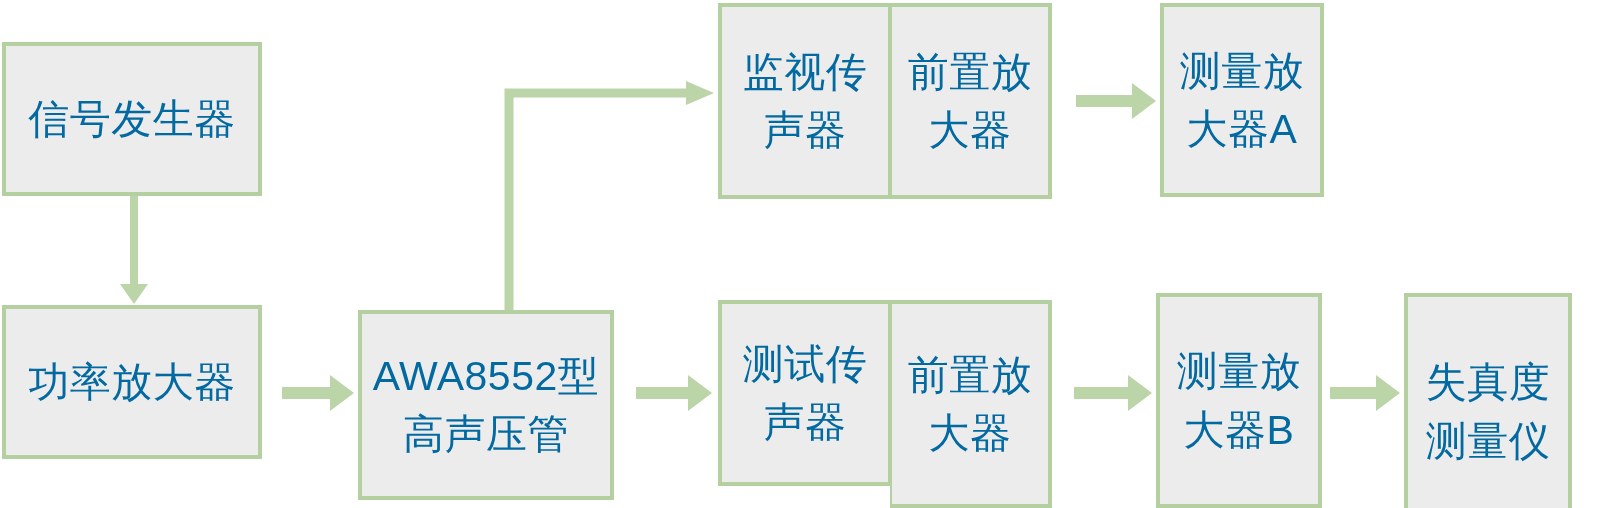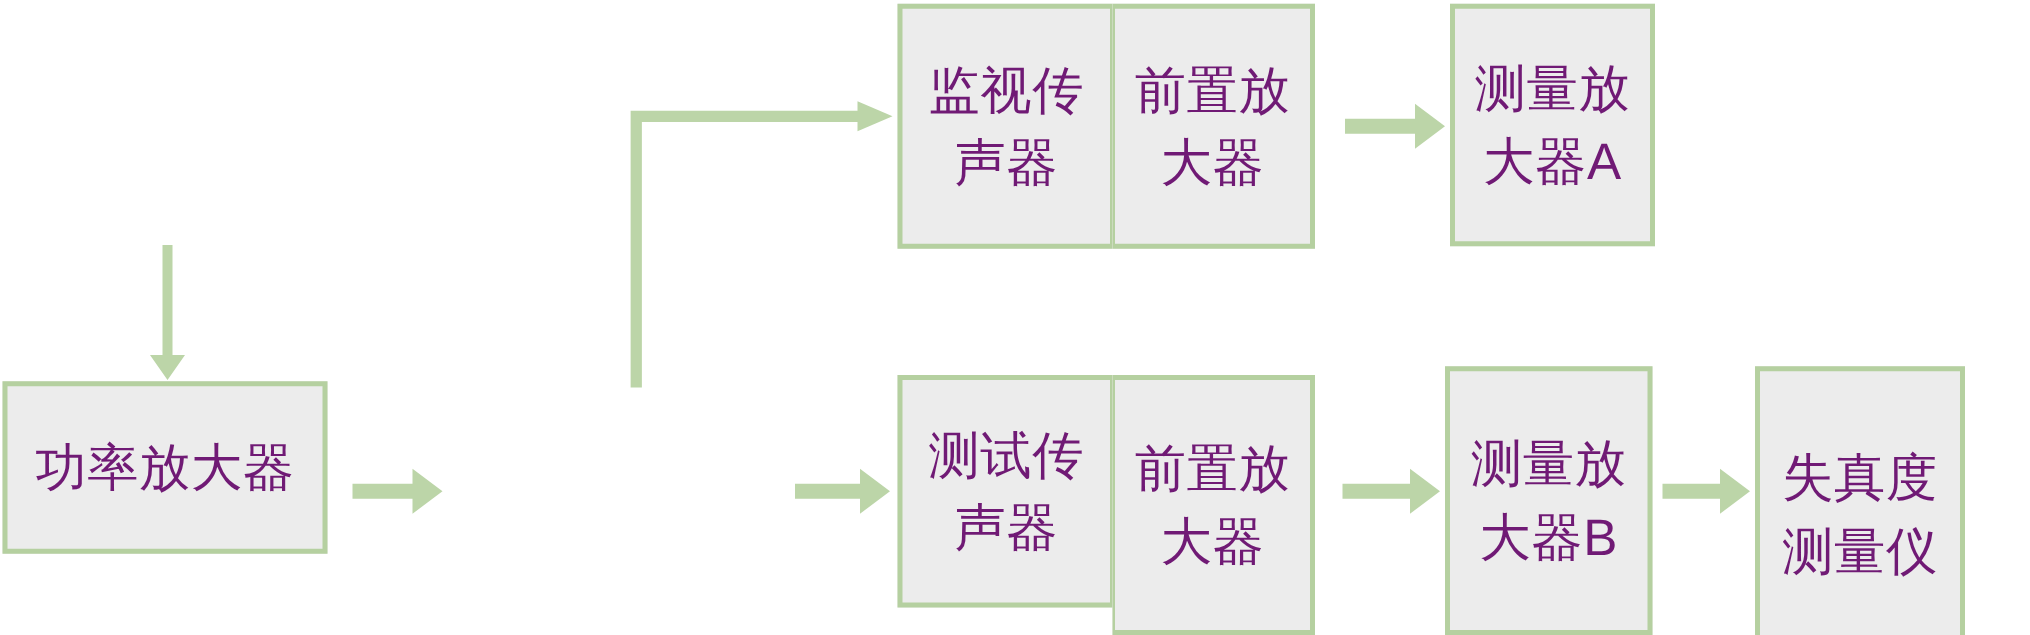--- a/index.html
+++ b/index.html
@@ -18,42 +18,45 @@
   .node {
     position: absolute;
     box-sizing: border-box;
     background: #ececec;
     border: 4px solid #b5d0a0;
     display: flex;
     flex-direction: column;
     align-items: center;
     justify-content: center;
     text-align: center;
-    color: #701a75;
+    color: #0369a1;
     font-size: 41px;
     line-height: 1.42;
     letter-spacing: 0.5px;
     white-space: pre-line;
   }
   .node.pair-left  { border-right-width: 2px; }
   .node.pair-right { border-left-width: 2px; }
 
   .arrow {
     position: absolute;
   }
   .arrow svg { display: block; overflow: visible; }
 </style>
 </head>
 <body>
 
 <div id="canvas">
 
+  <div class="node" style="left:2px;  top:42px;  width:260px; height:154px;">信号发生器</div>
 
-  <div class="node" style="left:2px;  top:305px; width:260px; height:138px;">功率放大器</div>
+  <div class="node" style="left:2px;  top:305px; width:260px; height:154px;">功率放大器</div>
 
+  <div class="node" style="left:358px; top:310px; width:256px; height:190px;">AWA8552型
+高声压管</div>
 
   <div class="node pair-left" style="left:718px; top:3px; width:172px; height:196px;">监视传
 声器</div>
 
   <div class="node pair-right" style="left:890px; top:3px; width:162px; height:196px;">前置放
 大器</div>
 
   <div class="node" style="left:1160px; top:3px; width:164px; height:194px;">测量放
 大器A</div>
 

